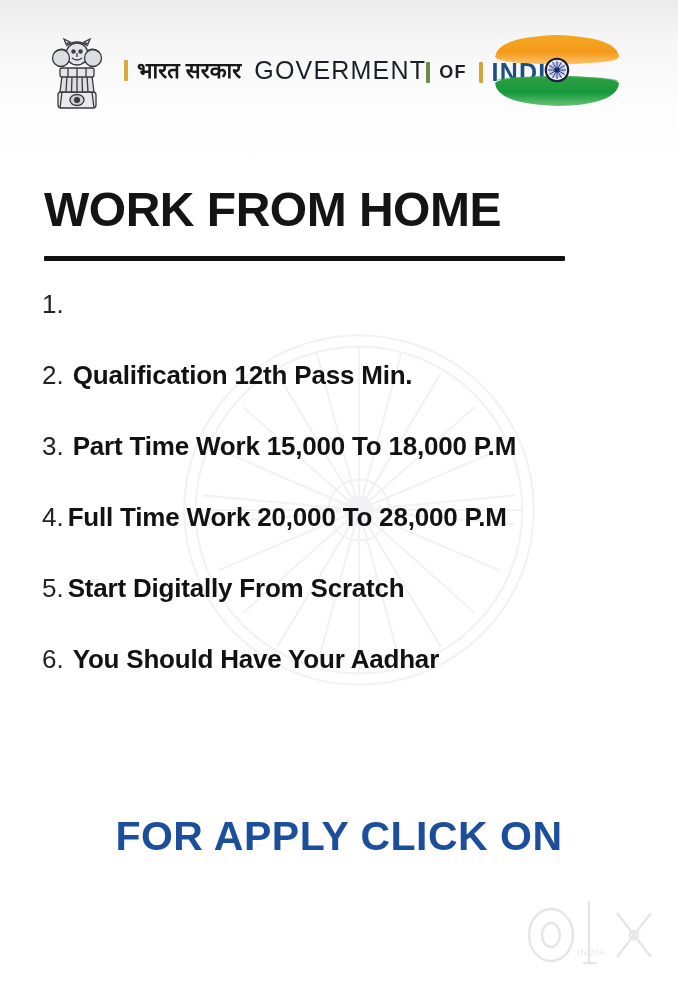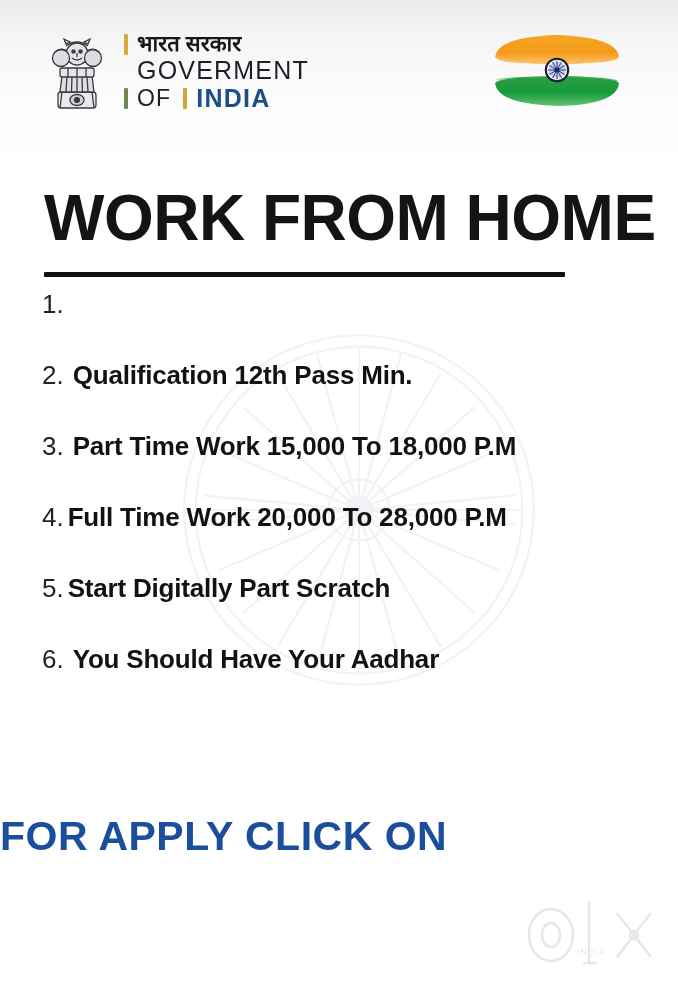--- a/index.html
+++ b/index.html
@@ -47,21 +47,21 @@
     align-items: center;
   }
   #emblem {
     width: 62px;
     height: 88px;
     flex: none;
   }
   #logo-text {
     margin-left: 16px;
     display: flex;
-    flex-direction: column;
+    flex-direction: row;
     justify-content: center;
   }
   .logo-line {
     display: flex;
     align-items: center;
     line-height: 1;
   }
   .accent-bar {
     display: inline-block;
     width: 4px;
@@ -89,22 +89,22 @@
     font-size: 25px;
     font-weight: 400;
     color: #1b1f28;
     letter-spacing: 1.2px;
   }
   .accent-bar.g { height: 22px; }
 
   #ofindia-line { }
   .accent-bar.i { height: 21px; }
   #of-text {
-    font-size: 23px;
-    font-weight: 400;
+    font-size: 18px;
+    font-weight: 700;
     color: #1b1f28;
     letter-spacing: 1.2px;
     margin-right: 12px;
   }
   #india-text {
     font-size: 25px;
     font-weight: 700;
     color: #1c4f86;
     letter-spacing: 1.2px;
   }
@@ -118,21 +118,21 @@
   }
 
   
   #title-block {
     position: absolute;
     left: 44px;
     top: 186px;
     width: 600px;
   }
   #page-title {
-    font-size: 64px;
+    font-size: 48px;
     font-weight: 800;
     color: #141414;
     letter-spacing: -0.5px;
     line-height: 1;
     margin: 0;
     white-space: nowrap;
   }
   #title-underline {
     margin-top: 22px;
     width: 521px;
@@ -194,20 +194,21 @@
     letter-spacing: -0.2px;
     white-space: nowrap;
   }
 
   
   #cta-block {
     position: absolute;
     left: 0;
     top: 814px;
     width: 678px;
+    text-align: center;
   }
   .cta-line {
     font-size: 41px;
     font-weight: 800;
     color: #1b4f9c;
     letter-spacing: 0.5px;
     line-height: 1.12;
     white-space: nowrap;
   }
   #cta-arrow {
@@ -413,21 +414,21 @@
     <li class="benefit-item">
       <span class="benefit-num">3.</span>
       <span class="benefit-text">Part Time Work 15,000 To 18,000 P.M</span>
     </li>
     <li class="benefit-item tight">
       <span class="benefit-num">4.</span>
       <span class="benefit-text">Full Time Work 20,000 To 28,000 P.M</span>
     </li>
     <li class="benefit-item tight">
       <span class="benefit-num">5.</span>
-      <span class="benefit-text">Start Digitally Part Scratch</span>
+      <span class="benefit-text">Start Digitally From Scratch</span>
     </li>
     <li class="benefit-item">
       <span class="benefit-num">6.</span>
       <span class="benefit-text">You Should Have Your Aadhar</span>
     </li>
   </ol>
 
 
   <div id="cta-block">
     <div class="cta-line">FOR APPLY CLICK ON</div>

